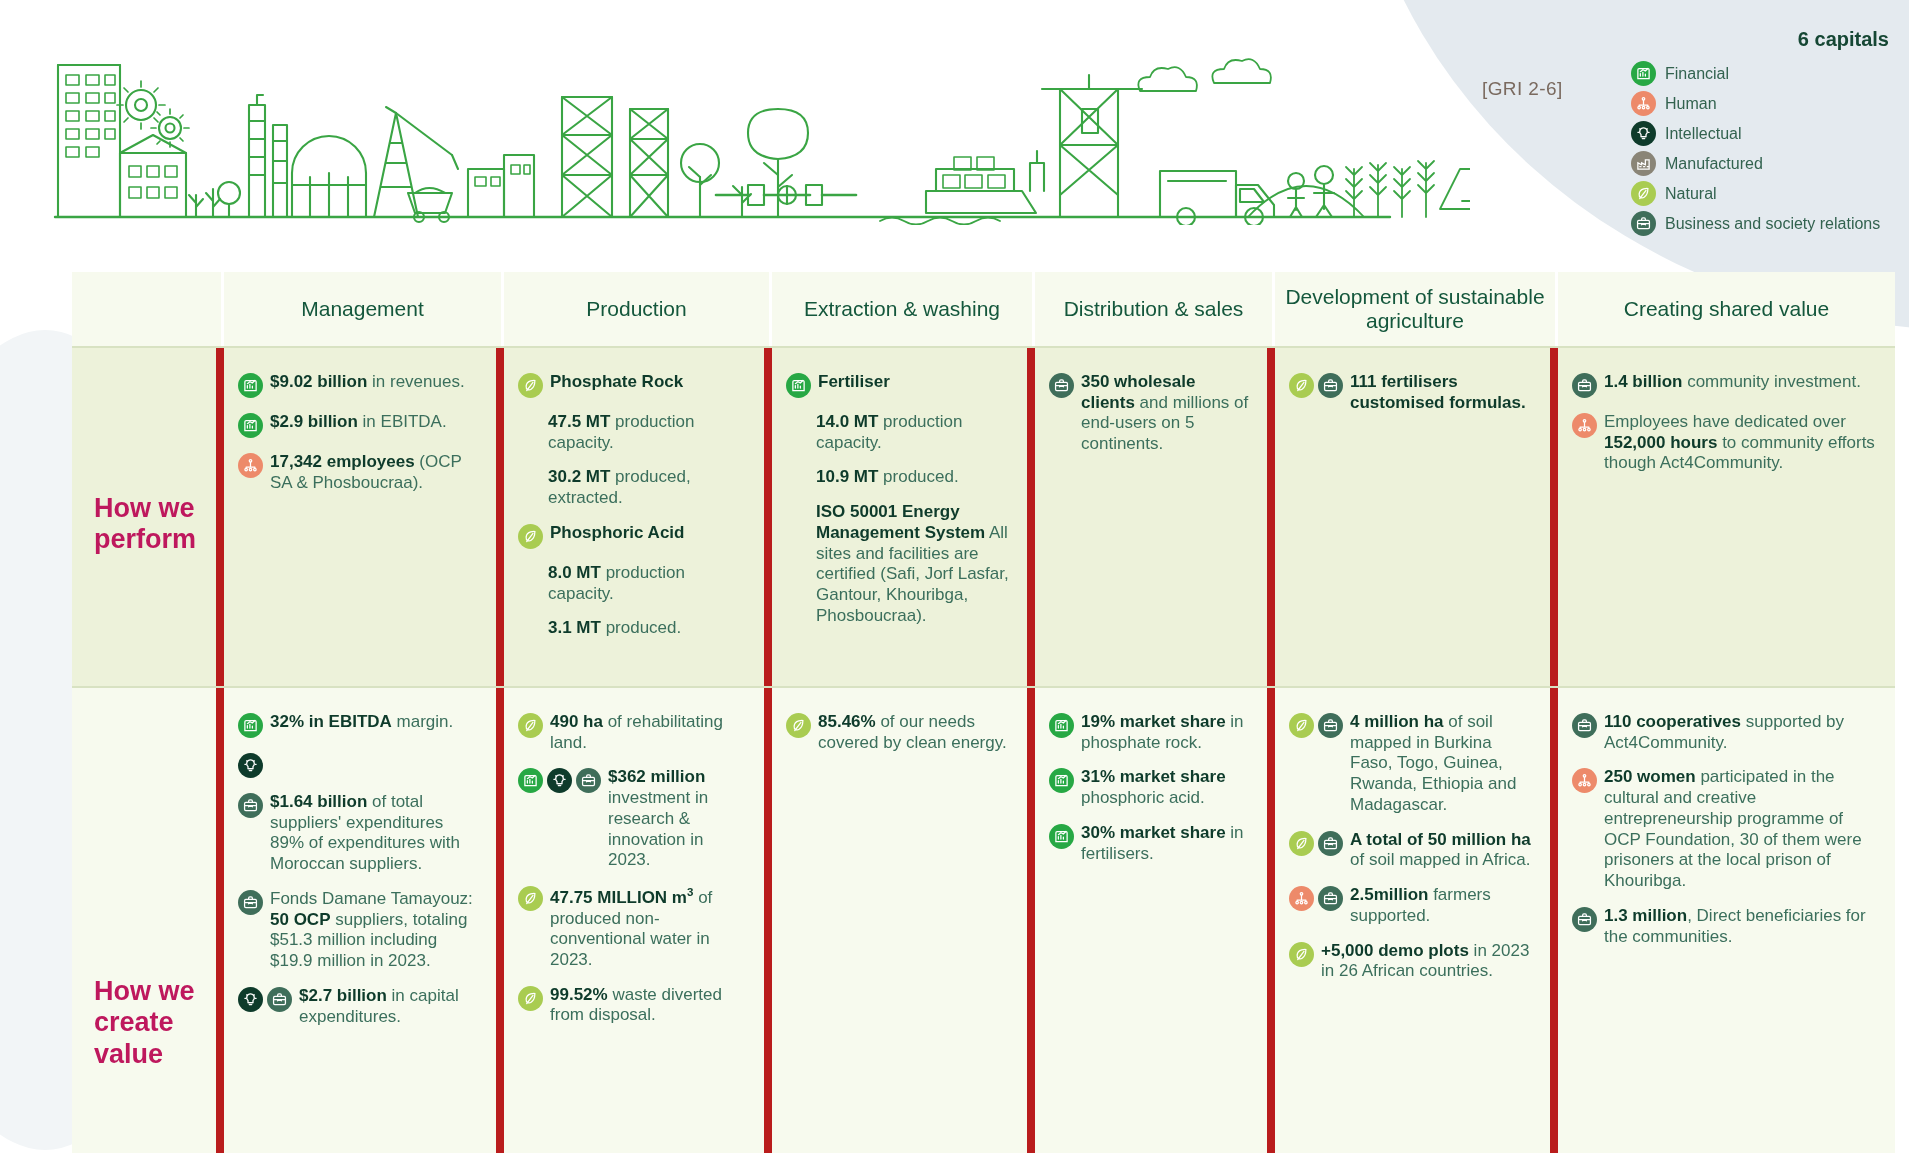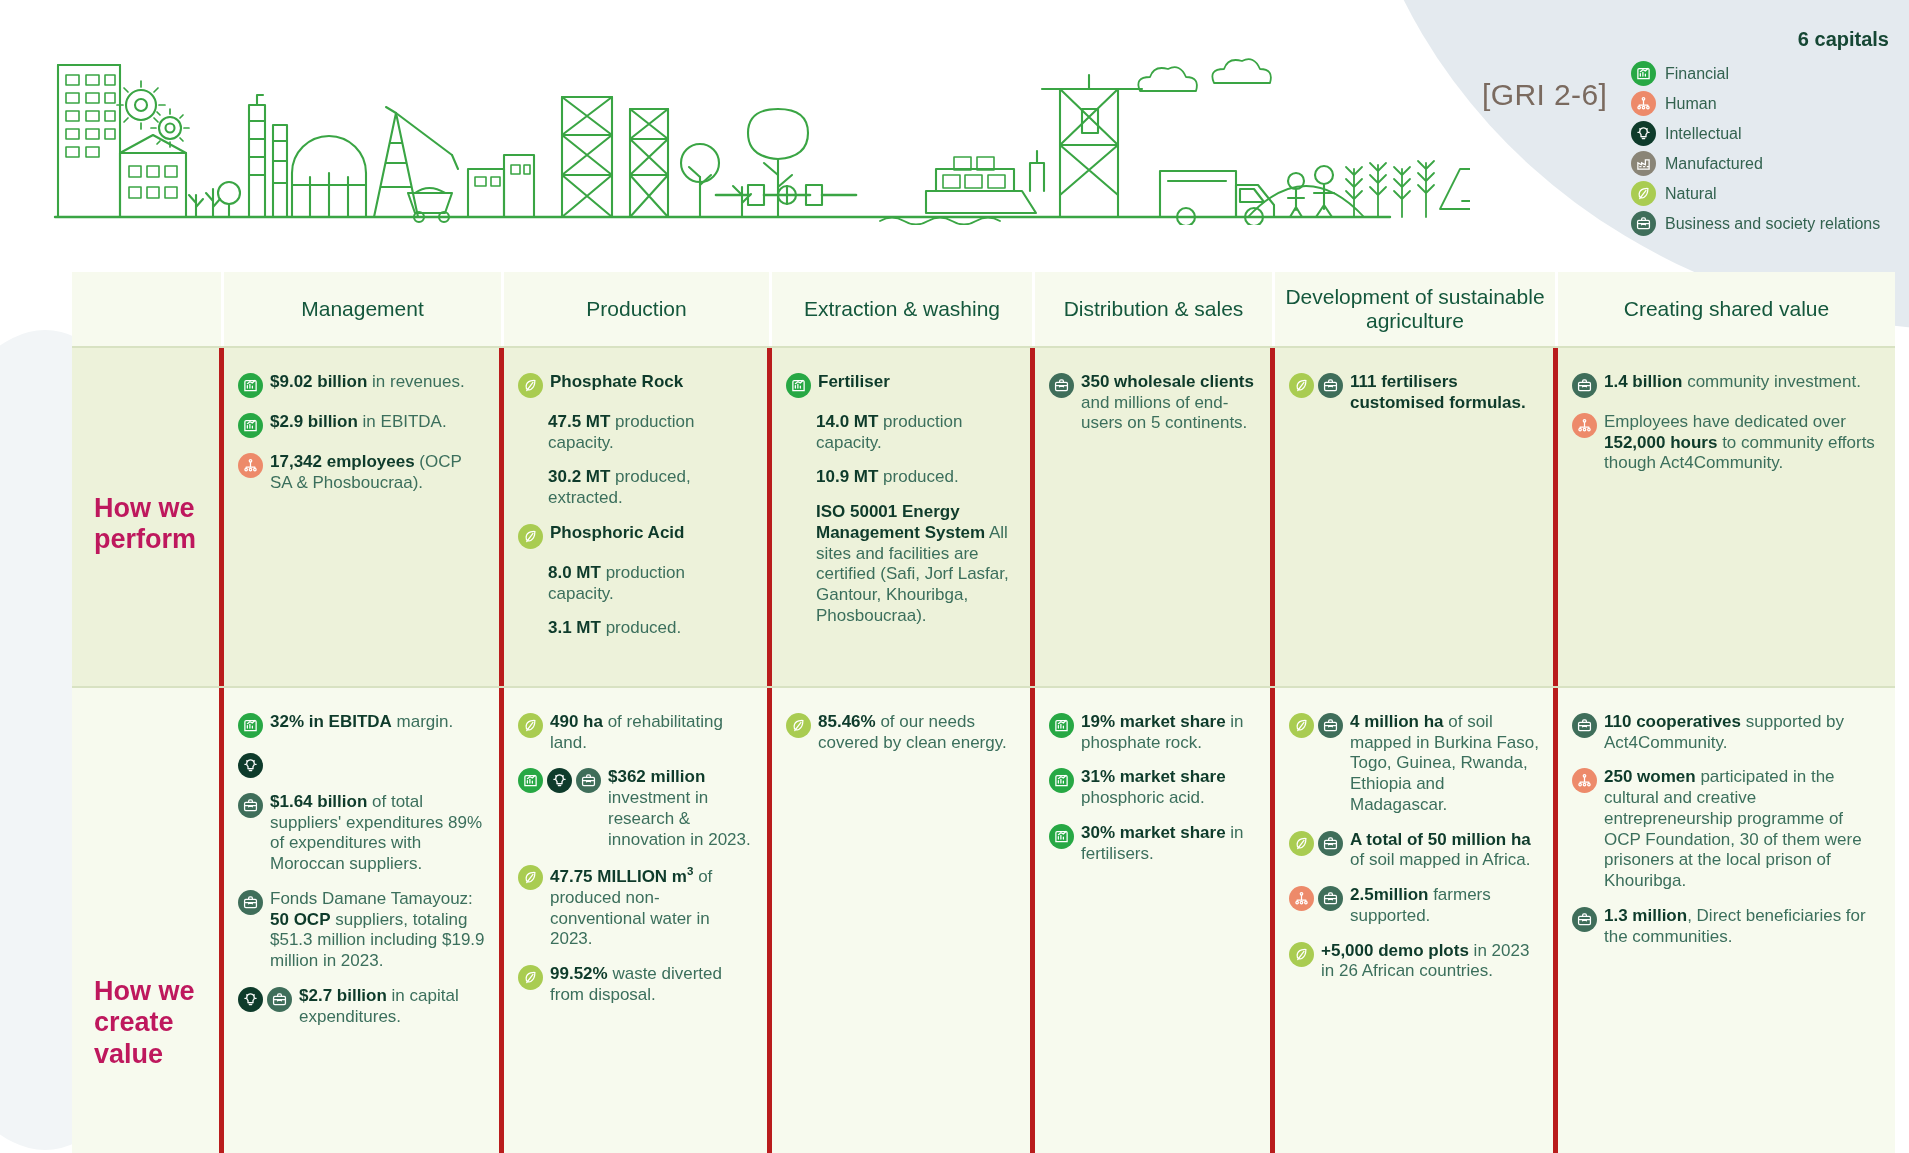--- a/index.html
+++ b/index.html
@@ -31,21 +31,21 @@
     position:absolute; right:0; top:0;
     width:300px; height:265px;
     background:#e4eaef;
     border-radius:0 0 0 120px;
     z-index:0;
   }
 
   
   .gri {
     position:absolute; left:1482px; top:78px;
-    font-size:30px; color:#7a6a5f; letter-spacing:.4px;
+    font-size:19px; color:#7a6a5f; letter-spacing:.4px;
     z-index:4;
   }
 
   
   .legend {
     position:absolute; right:20px; top:28px;
     width:270px; z-index:5;
   }
   .legend-title {
     font-size:20px; font-weight:bold; color:#154734;
@@ -94,21 +94,21 @@
   .thead .cell:last-child { border-right:none; }
   .thead .cell.rowlabel { background:#f7faee; }
 
   .tbody { display:flex; flex-direction:column; flex:1; }
   .trow { display:flex; border-top:2px solid #d8e2c2; }
   .trow.r1 { height:340px; }
   .trow.r2 { flex:1; }
   .trow.r1 .cell { background:#edf2da; }
   .trow.r2 .cell { background:#f7faee; }
   .trow .cell {
-    border-right:5px solid #b91c1c;
+    border-right:8px solid #b91c1c;
     padding:24px 14px 10px 14px;
   }
   .trow .cell:last-child { border-right:none; }
 
   .rowlabel {
     display:flex; align-items:center;
     font-size:27px; font-weight:bold; color:#be185d;
     line-height:1.16;
     padding-left:22px !important;
   }

